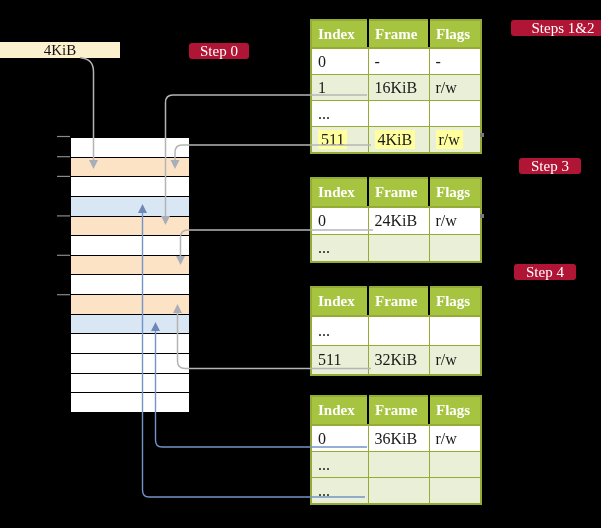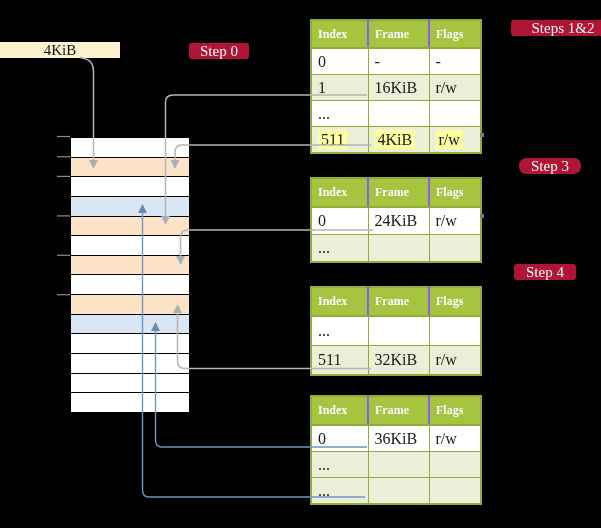--- a/index.html
+++ b/index.html
@@ -14,38 +14,38 @@
 
   
   .legend{position:absolute;left:0;top:42px;width:120px;height:16px;background:var(--legend);
           color:#111;font-size:15px;line-height:16px;text-align:center;}
 
   
   .badge{position:absolute;background:var(--badge);color:var(--badgetx);font-size:15px;
          height:16px;line-height:16px;text-align:center;border-radius:3px;padding:0 6px;}
   .badge.b0{left:189px;top:43px;width:48px;text-align:center;}
   .badge.b12{left:511px;top:20px;width:92px;border-top-right-radius:0;border-bottom-right-radius:0;}
-  .badge.b3{left:519px;top:158px;width:50px;border-radius:7px;}
+  .badge.b3{left:519px;top:158px;width:50px;}
   .badge.b4{left:514px;top:264px;width:50px;font-family:Liberation Serif, serif;}
 
   
   .memcol{position:absolute;left:70px;top:137px;width:120px;height:276px;
           border:1px solid #000;box-sizing:border-box;display:flex;flex-direction:column;background:#fff;}
   .mrow{flex:1;border-bottom:1px solid #000;}
   .mrow:last-child{border-bottom:none;}
   .mrow.free{background:var(--ffree);}
   .mrow.table{background:var(--ftable);}
   .mrow.mapped{background:var(--fmapped);}
 
   
   table.ptable{position:absolute;border-collapse:collapse;table-layout:fixed;
                background:var(--row);border:2px solid var(--brd);}
-  table.ptable th{background:var(--hdr);color:#fff;font-weight:bold;font-size:12px;
+  table.ptable th{background:var(--hdr);color:#fff;font-weight:bold;font-size:15px;
                   text-align:left;padding:0 12px 0 6px;border-bottom:2px solid var(--brd);}
-  table.ptable th + th{border-left:2px solid #8b5cf6;}
+  table.ptable th + th{border-left:2px solid #000000;}
   table.ptable td{font-size:16px;color:#1a1a1a;padding:0 0 0 6px;
                   border:1.5px solid var(--brd);overflow:hidden;white-space:nowrap;}
   table.ptable tr.alt td{background:var(--rowalt);}
   .t1{left:310px;top:19px;width:170px;}
   .t1 th{height:26px;} .t1 td{height:25px;}
   .t2{left:310px;top:177px;width:170px;}
   .t2 th{height:27px;} .t2 td{height:26px;}
   .t3{left:310px;top:286px;width:170px;}
   .t3 th{height:27px;} .t3 td{height:28px;}
   .t4{left:310px;top:395px;width:170px;}

